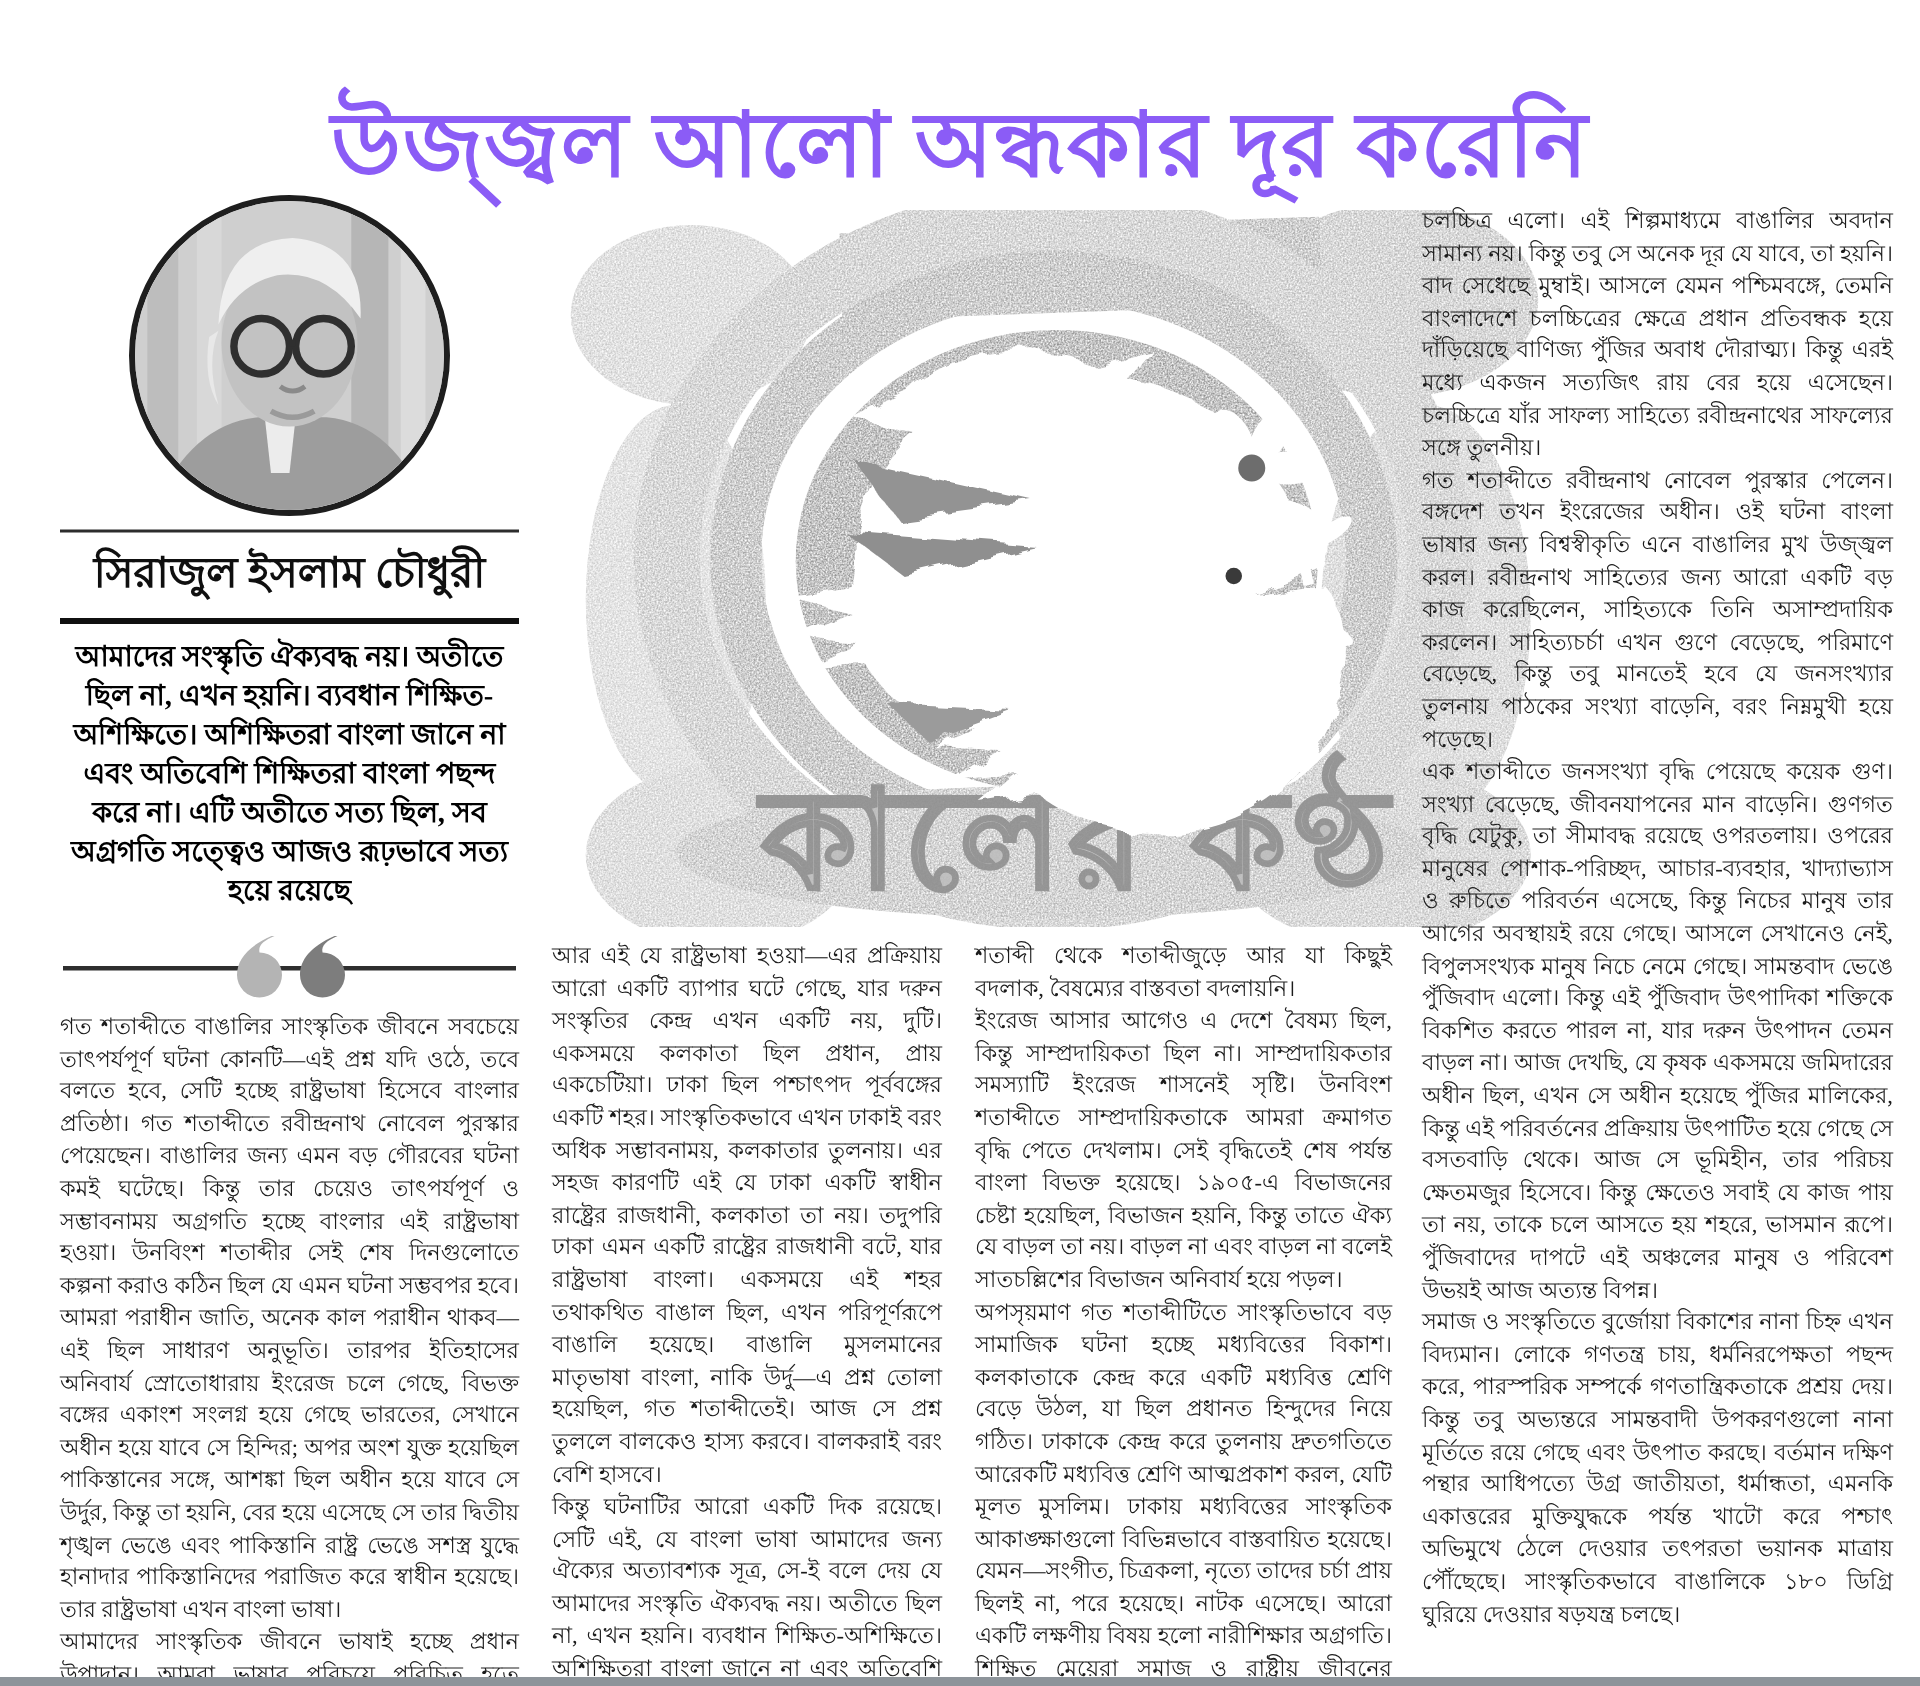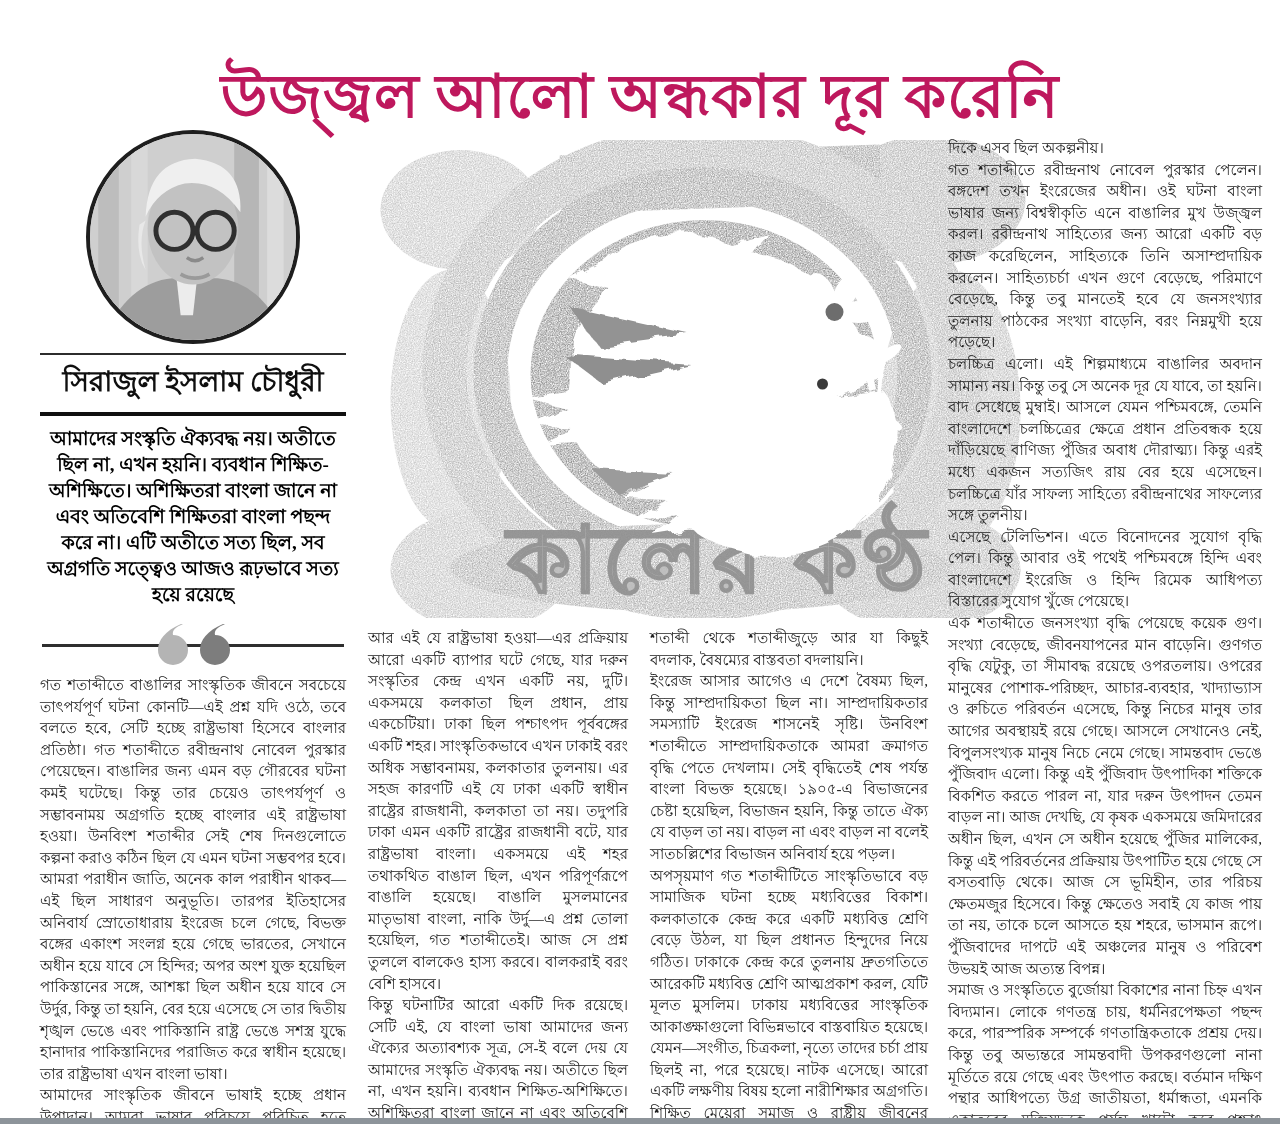--- a/index.html
+++ b/index.html
@@ -1,21 +1,21 @@
 <!DOCTYPE html>
 <html><head>
 <meta charset="utf-8">
 <style>
   html,body{margin:0;padding:0;background:#ffffff;}
   .page{position:relative;width:1280px;height:1124px;background:#ffffff;overflow:hidden;
         font-family:"Liberation Serif","DejaVu Serif",serif;color:#1b1b1b;}
 
   
   .headline{position:absolute;top:18px;left:0;width:100%;text-align:center;
-            font-size:60px;line-height:1.3;font-weight:bold;color:#be185d;letter-spacing:1px;}
+            font-size:60px;line-height:1.3;font-weight:bold;color:#8b5cf6;letter-spacing:1px;}
 
   
   .leftcol{position:absolute;left:40px;top:130px;width:306px;}
   .photo-wrap{width:206px;height:206px;margin:0 auto;border-radius:50%;
               border:4px solid #1e1e1e;overflow:hidden;background:#d9d9d9;}
   .photo-wrap svg{display:block;width:100%;height:100%;}
   .rule-thin{border-top:2px solid #2c2c2c;margin-top:9px;}
   .author-name{text-align:center;font-size:28px;font-weight:bold;color:#0f0f0f;padding:5px 0 5px;}
   .rule-thick{border-top:4px solid #101010;}
   .standfirst{margin-top:10px;font-size:19px;line-height:26px;color:#000000;
@@ -157,23 +157,21 @@
 
   </div>
 
   <div class="col3 bodytext">
     <p>শতাব্দী থেকে শতাব্দীজুড়ে আর যা কিছুই বদলাক, বৈষম্যের বাস্তবতা বদলায়নি।</p>
     <p>ইংরেজ আসার আগেও এ দেশে বৈষম্য ছিল, কিন্তু সাম্প্রদায়িকতা ছিল না। সাম্প্রদায়িকতার সমস্যাটি ইংরেজ শাসনেই সৃষ্টি। উনবিংশ শতাব্দীতে সাম্প্রদায়িকতাকে আমরা ক্রমাগত বৃদ্ধি পেতে দেখলাম। সেই বৃদ্ধিতেই শেষ পর্যন্ত বাংলা বিভক্ত হয়েছে। ১৯০৫-এ বিভাজনের চেষ্টা হয়েছিল, বিভাজন হয়নি, কিন্তু তাতে ঐক্য যে বাড়ল তা নয়। বাড়ল না এবং বাড়ল না বলেই সাতচল্লিশের বিভাজন অনিবার্য হয়ে পড়ল।</p>
     <p>অপসৃয়মাণ গত শতাব্দীটিতে সাংস্কৃতিভাবে বড় সামাজিক ঘটনা হচ্ছে মধ্যবিত্তের বিকাশ। কলকাতাকে কেন্দ্র করে একটি মধ্যবিত্ত শ্রেণি বেড়ে উঠল, যা ছিল প্রধানত হিন্দুদের নিয়ে গঠিত। ঢাকাকে কেন্দ্র করে তুলনায় দ্রুতগতিতে আরেকটি মধ্যবিত্ত শ্রেণি আত্মপ্রকাশ করল, যেটি মূলত মুসলিম। ঢাকায় মধ্যবিত্তের সাংস্কৃতিক আকাঙ্ক্ষাগুলো বিভিন্নভাবে বাস্তবায়িত হয়েছে। যেমন—সংগীত, চিত্রকলা, নৃত্যে তাদের চর্চা প্রায় ছিলই না, পরে হয়েছে। নাটক এসেছে। আরো একটি লক্ষণীয় বিষয় হলো নারীশিক্ষার অগ্রগতি। শিক্ষিত মেয়েরা সমাজ ও রাষ্ট্রীয় জীবনের সর্বক্ষেত্রে প্রকাশ্য ভূমিকা নিচ্ছেন, নারী প্রধানমন্ত্রী হয়েছেন, বিরোধী দলের নেত্রী হয়েছেন। তাঁদের চলাফেরায় এক ধরনের স্বাচ্ছন্দ্য এসেছে। ওদিকে শিক্ষার সুযোগ পাননি এমন মেয়েরা কলকারখানায় কাজ করছেন। গত শতাব্দীর শুরুর</p>
   </div>
 
   <div class="col4 bodytext">
-    <p>দিকে এসব ছিল অকল্পনীয়।</p>
+    <p>চলচ্চিত্র এলো। এই শিল্পমাধ্যমে বাঙালির অবদান সামান্য নয়। কিন্তু তবু সে অনেক দূর যে যাবে, তা হয়নি। বাদ সেধেছে মুম্বাই। আসলে যেমন পশ্চিমবঙ্গে, তেমনি বাংলাদেশে চলচ্চিত্রের ক্ষেত্রে প্রধান প্রতিবন্ধক হয়ে দাঁড়িয়েছে বাণিজ্য পুঁজির অবাধ দৌরাত্ম্য। কিন্তু এরই মধ্যে একজন সত্যজিৎ রায় বের হয়ে এসেছেন। চলচ্চিত্রে যাঁর সাফল্য সাহিত্যে রবীন্দ্রনাথের সাফল্যের সঙ্গে তুলনীয়।</p>
     <p>গত শতাব্দীতে রবীন্দ্রনাথ নোবেল পুরস্কার পেলেন। বঙ্গদেশ তখন ইংরেজের অধীন। ওই ঘটনা বাংলা ভাষার জন্য বিশ্বস্বীকৃতি এনে বাঙালির মুখ উজ্জ্বল করল। রবীন্দ্রনাথ সাহিত্যের জন্য আরো একটি বড় কাজ করেছিলেন, সাহিত্যকে তিনি অসাম্প্রদায়িক করলেন। সাহিত্যচর্চা এখন গুণে বেড়েছে, পরিমাণে বেড়েছে, কিন্তু তবু মানতেই হবে যে জনসংখ্যার তুলনায় পাঠকের সংখ্যা বাড়েনি, বরং নিম্নমুখী হয়ে পড়েছে।</p>
-    <p>চলচ্চিত্র এলো। এই শিল্পমাধ্যমে বাঙালির অবদান সামান্য নয়। কিন্তু তবু সে অনেক দূর যে যাবে, তা হয়নি। বাদ সেধেছে মুম্বাই। আসলে যেমন পশ্চিমবঙ্গে, তেমনি বাংলাদেশে চলচ্চিত্রের ক্ষেত্রে প্রধান প্রতিবন্ধক হয়ে দাঁড়িয়েছে বাণিজ্য পুঁজির অবাধ দৌরাত্ম্য। কিন্তু এরই মধ্যে একজন সত্যজিৎ রায় বের হয়ে এসেছেন। চলচ্চিত্রে যাঁর সাফল্য সাহিত্যে রবীন্দ্রনাথের সাফল্যের সঙ্গে তুলনীয়।</p>
-    <p>এসেছে টেলিভিশন। এতে বিনোদনের সুযোগ বৃদ্ধি পেল। কিন্তু আবার ওই পথেই পশ্চিমবঙ্গে হিন্দি এবং বাংলাদেশে ইংরেজি ও হিন্দি রিমেক আধিপত্য বিস্তারের সুযোগ খুঁজে পেয়েছে।</p>
     <p>এক শতাব্দীতে জনসংখ্যা বৃদ্ধি পেয়েছে কয়েক গুণ। সংখ্যা বেড়েছে, জীবনযাপনের মান বাড়েনি। গুণগত বৃদ্ধি যেটুকু, তা সীমাবদ্ধ রয়েছে ওপরতলায়। ওপরের মানুষের পোশাক-পরিচ্ছদ, আচার-ব্যবহার, খাদ্যাভ্যাস ও রুচিতে পরিবর্তন এসেছে, কিন্তু নিচের মানুষ তার আগের অবস্থায়ই রয়ে গেছে। আসলে সেখানেও নেই, বিপুলসংখ্যক মানুষ নিচে নেমে গেছে। সামন্তবাদ ভেঙে পুঁজিবাদ এলো। কিন্তু এই পুঁজিবাদ উৎপাদিকা শক্তিকে বিকশিত করতে পারল না, যার দরুন উৎপাদন তেমন বাড়ল না। আজ দেখছি, যে কৃষক একসময়ে জমিদারের অধীন ছিল, এখন সে অধীন হয়েছে পুঁজির মালিকের, কিন্তু এই পরিবর্তনের প্রক্রিয়ায় উৎপাটিত হয়ে গেছে সে বসতবাড়ি থেকে। আজ সে ভূমিহীন, তার পরিচয় ক্ষেতমজুর হিসেবে। কিন্তু ক্ষেতেও সবাই যে কাজ পায় তা নয়, তাকে চলে আসতে হয় শহরে, ভাসমান রূপে। পুঁজিবাদের দাপটে এই অঞ্চলের মানুষ ও পরিবেশ উভয়ই আজ অত্যন্ত বিপন্ন।</p>
     <p>সমাজ ও সংস্কৃতিতে বুর্জোয়া বিকাশের নানা চিহ্ন এখন বিদ্যমান। লোকে গণতন্ত্র চায়, ধর্মনিরপেক্ষতা পছন্দ করে, পারস্পরিক সম্পর্কে গণতান্ত্রিকতাকে প্রশ্রয় দেয়। কিন্তু তবু অভ্যন্তরে সামন্তবাদী উপকরণগুলো নানা মূর্তিতে রয়ে গেছে এবং উৎপাত করছে। বর্তমান দক্ষিণ পন্থার আধিপত্যে উগ্র জাতীয়তা, ধর্মান্ধতা, এমনকি একাত্তরের মুক্তিযুদ্ধকে পর্যন্ত খাটো করে পশ্চাৎ অভিমুখে ঠেলে দেওয়ার তৎপরতা ভয়ানক মাত্রায় পৌঁছেছে। সাংস্কৃতিকভাবে বাঙালিকে ১৮০ ডিগ্রি ঘুরিয়ে দেওয়ার ষড়যন্ত্র চলছে।</p>
 
   </div>
 
   <div class="bottom-bar"></div>
 </div>
 
 </body></html>

